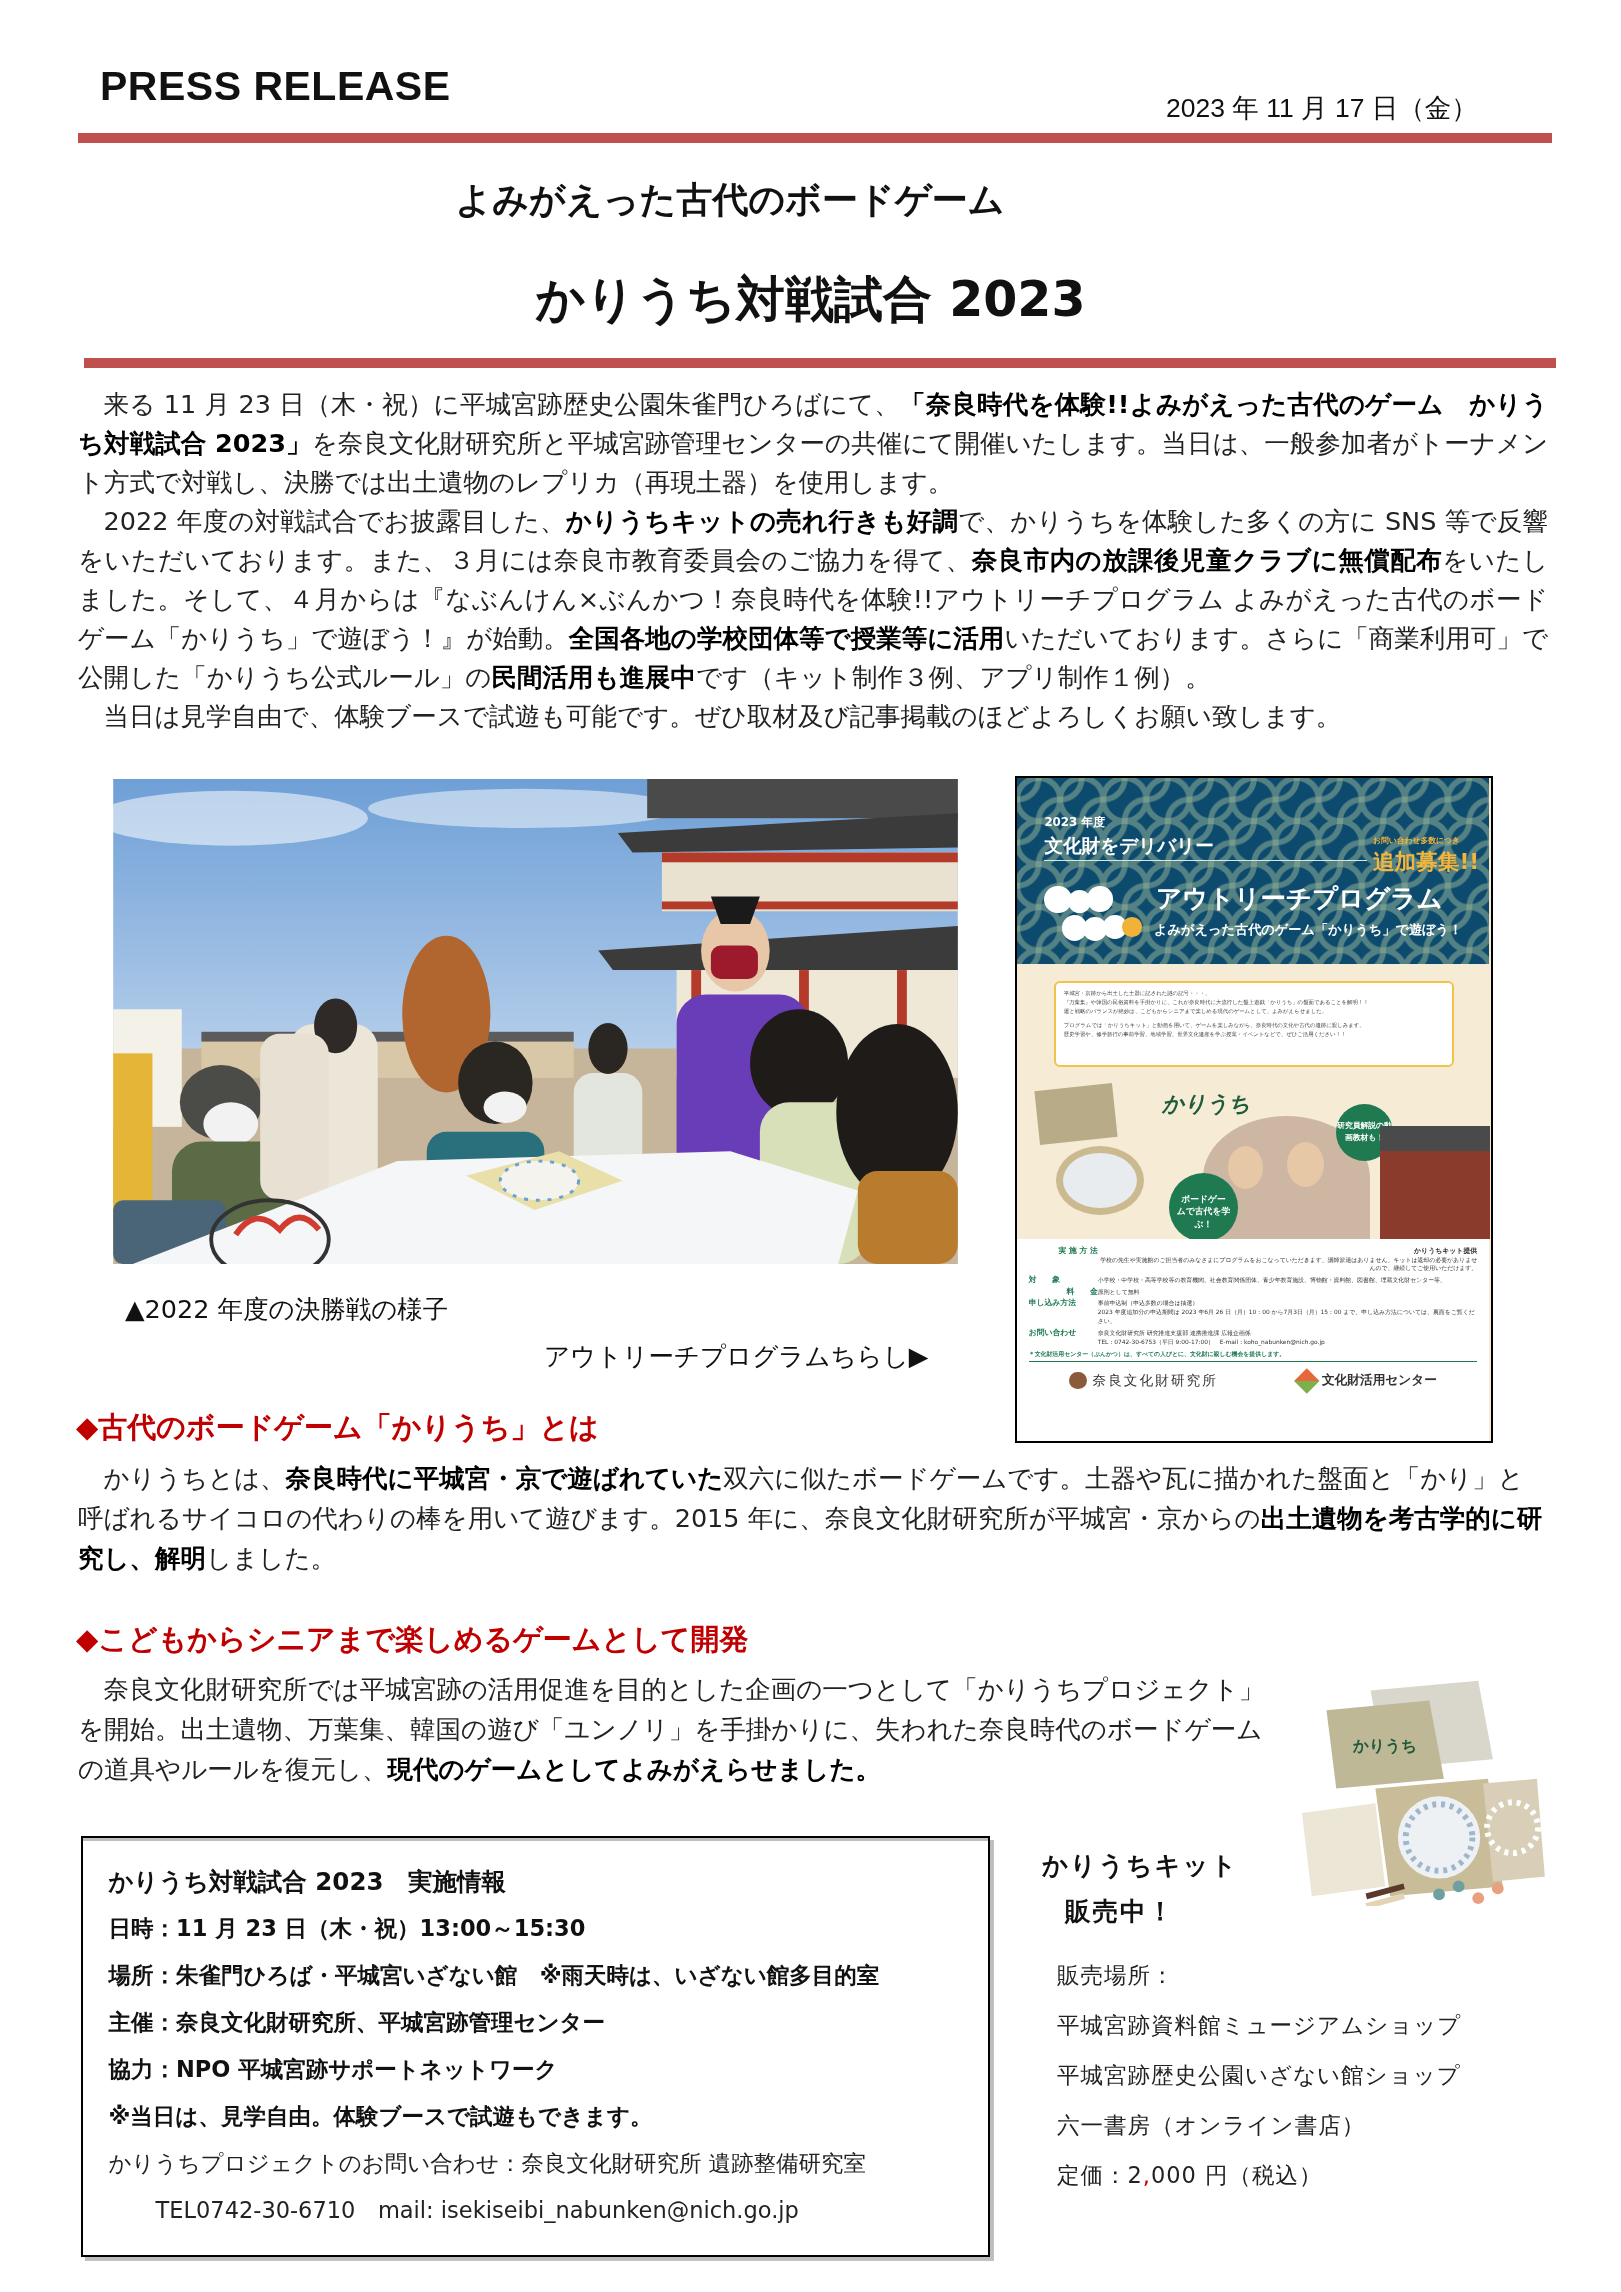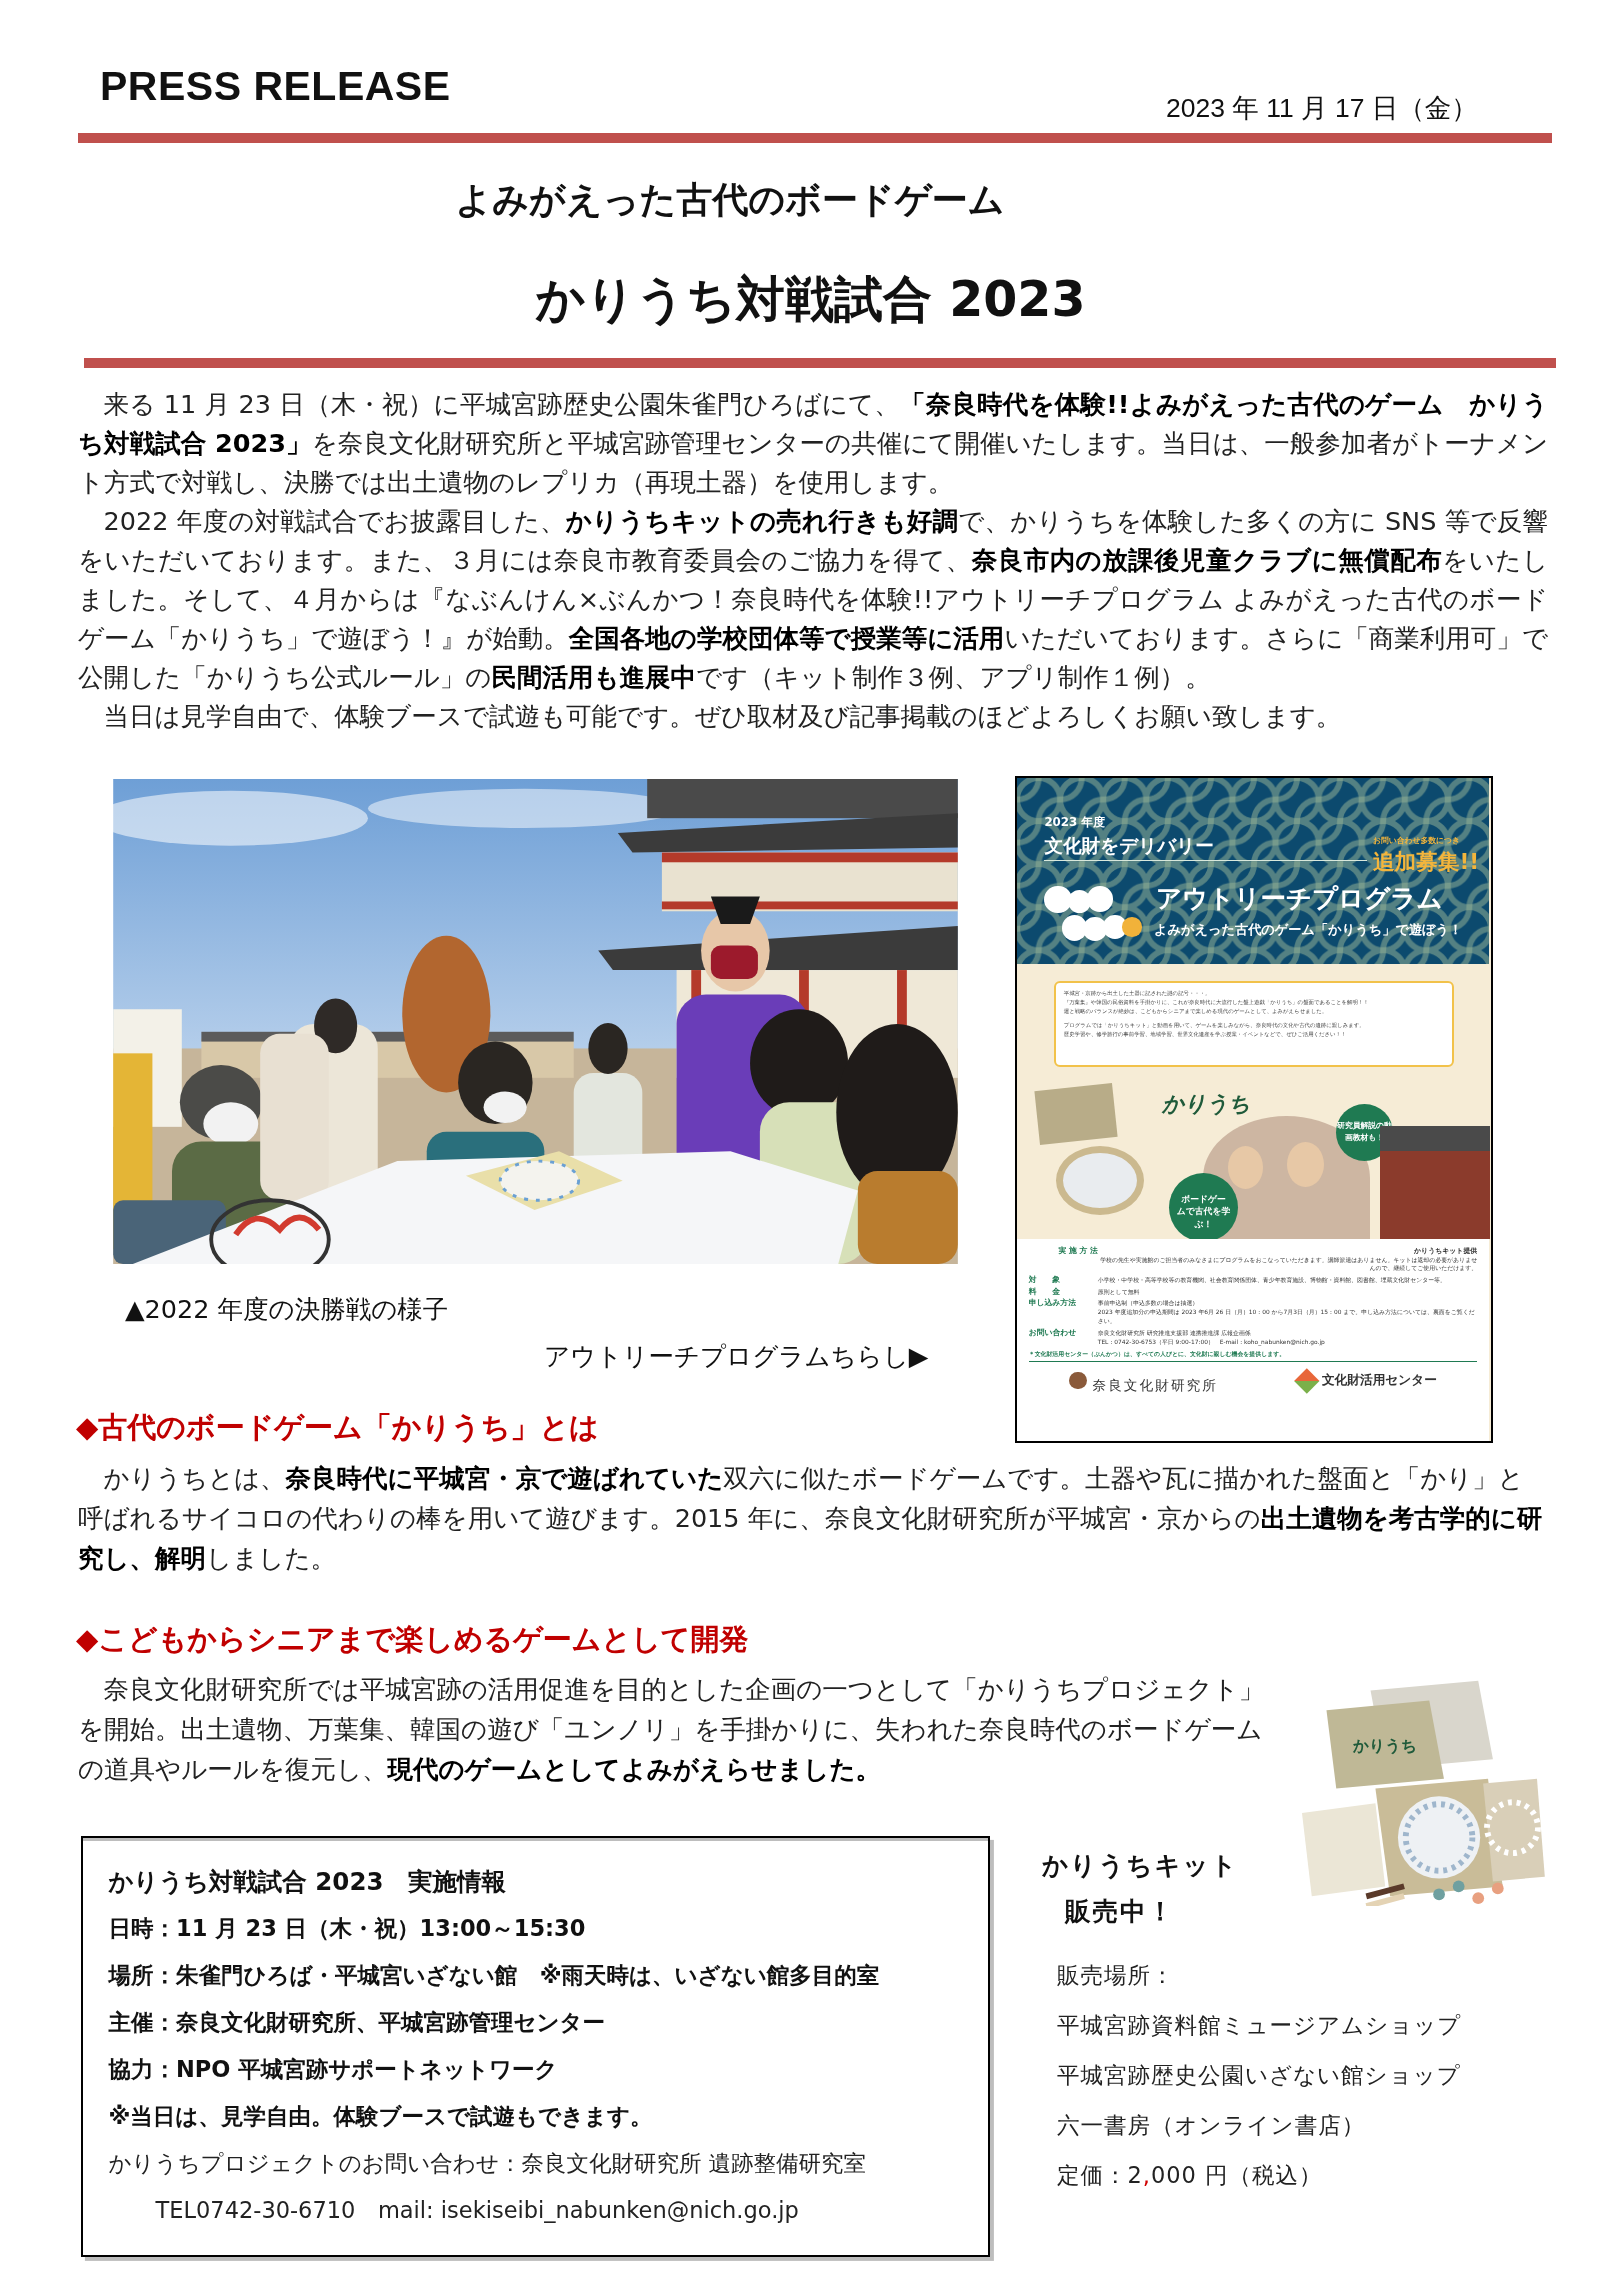--- a/index.html
+++ b/index.html
@@ -189,40 +189,40 @@
       <div style="flex:1;">
           <div style="font-weight:bold;font-size:6.9px;">かりうちキット提供</div>
           <div>学校の先生や実施館のご担当者のみなさまにプログラムをおこなっていただきます。講師派遣はありません。キットは返却の必要がありませんので、継続してご使用いただけます。</div>
         </div>
     </div>
     <div style="display:flex;margin-bottom:2.9px;">
       <div style="width:69px;color:#1f7a52;font-weight:bold;font-size:7.8px;">対　　象</div>
       <div style="flex:1;">小学校・中学校・高等学校等の教育機関、社会教育関係団体、青少年教育施設、博物館・資料館、図書館、埋蔵文化財センター等。</div>
     </div>
     <div style="display:flex;margin-bottom:2.9px;">
-      <div style="width:69px;color:#1f7a52;font-weight:bold;font-size:7.8px;">料　　金</div>
+      <div style="width:69px;color:#1f7a52;font-weight:bold;font-size:7.8px;text-align:right;">料　　金</div>
       <div style="flex:1;">原則として無料</div>
     </div>
     <div style="display:flex;margin-bottom:2.9px;">
       <div style="width:69px;color:#1f7a52;font-weight:bold;font-size:7.8px;">申し込み方法</div>
       <div style="flex:1;">
           <div>事前申込制（申込多数の場合は抽選）</div>
           <div>2023 年度追加分の申込期間は 2023 年6月 26 日（月）10：00 から7月3日（月）15：00 まで。申し込み方法については、裏面をご覧ください。</div>
         </div>
     </div>
     <div style="display:flex;margin-bottom:2.9px;">
       <div style="width:69px;color:#1f7a52;font-weight:bold;font-size:7.8px;">お問い合わせ</div>
       <div style="flex:1;">
           <div>奈良文化財研究所 研究推進支援部 連携推進課 広報企画係</div>
           <div>TEL：0742-30-6753（平日 9:00-17:00）　E-mail：koho_nabunken@nich.go.jp</div>
         </div>
     </div>
     <div style="color:#1f7a52;font-weight:bold;font-size:5.9px;border-bottom:1px solid #1f7a52;padding-bottom:2px;margin-top:3.9px;">＊文化財活用センター（ぶんかつ）は、すべての人びとに、文化財に親しむ機会を提供します。</div>
     <div style="display:flex;justify-content:space-around;align-items:center;margin-top:9.8px;">
-      <div style="display:flex;align-items:flex-end;gap:5.9px;">
+      <div style="display:flex;align-items:center;gap:5.9px;">
         <span style="display:inline-block;width:17.6px;height:17.6px;border-radius:50%;background:#8a5a3a;"></span>
         <span style="font-size:13.7px;font-family:'DejaVu Serif',serif;letter-spacing:2px;">奈良文化財研究所</span>
       </div>
       <div style="display:flex;align-items:center;gap:5.9px;">
         <span style="display:inline-block;width:17.6px;height:17.6px;transform:rotate(45deg);background:linear-gradient(135deg,#e8673a 50%,#7bb04a 50%);"></span>
         <span style="font-size:12.7px;font-weight:bold;">文化財活用センター</span>
       </div>
     </div>
   </div>
 </div>

